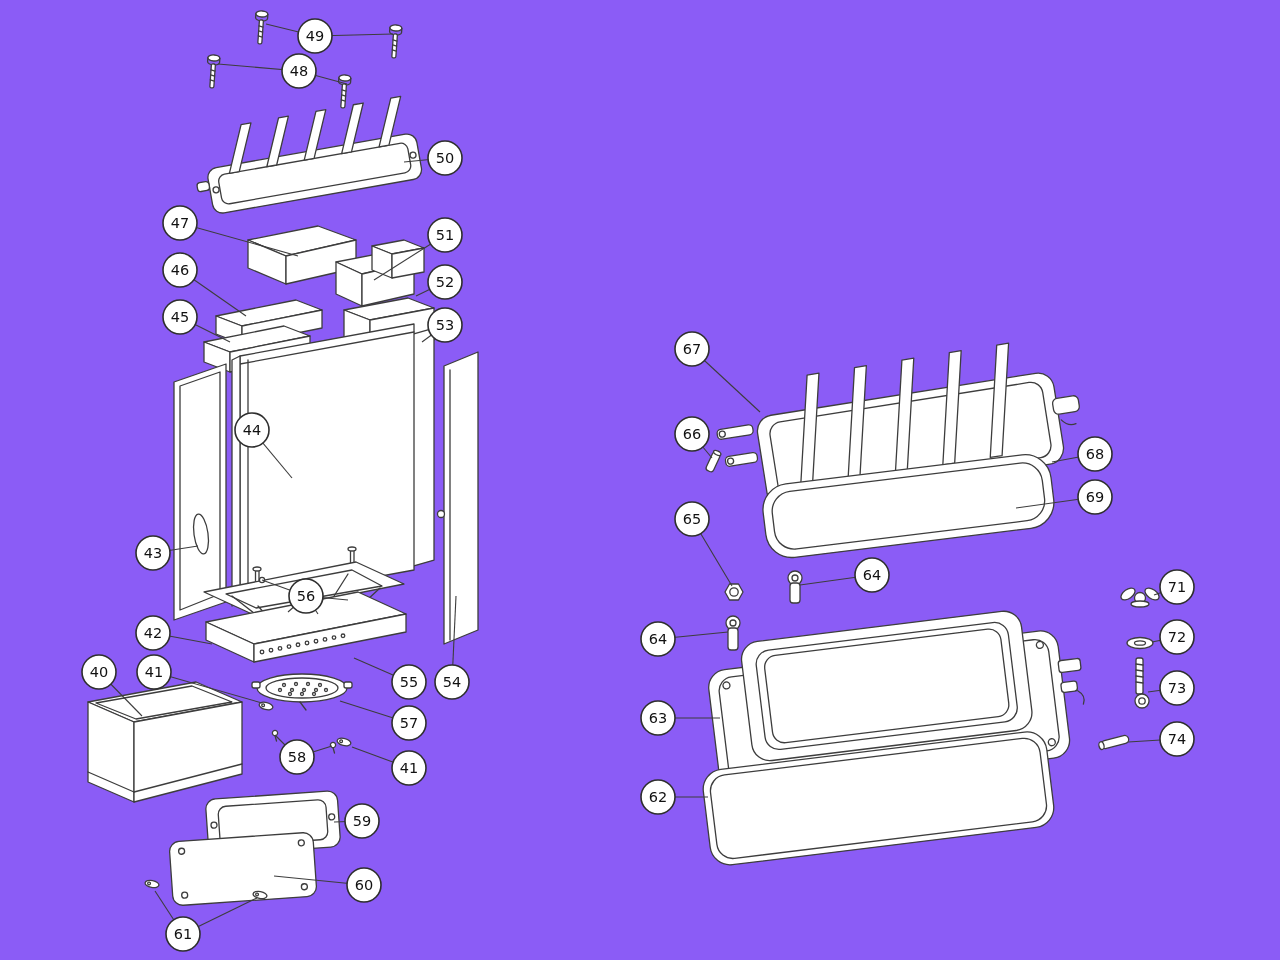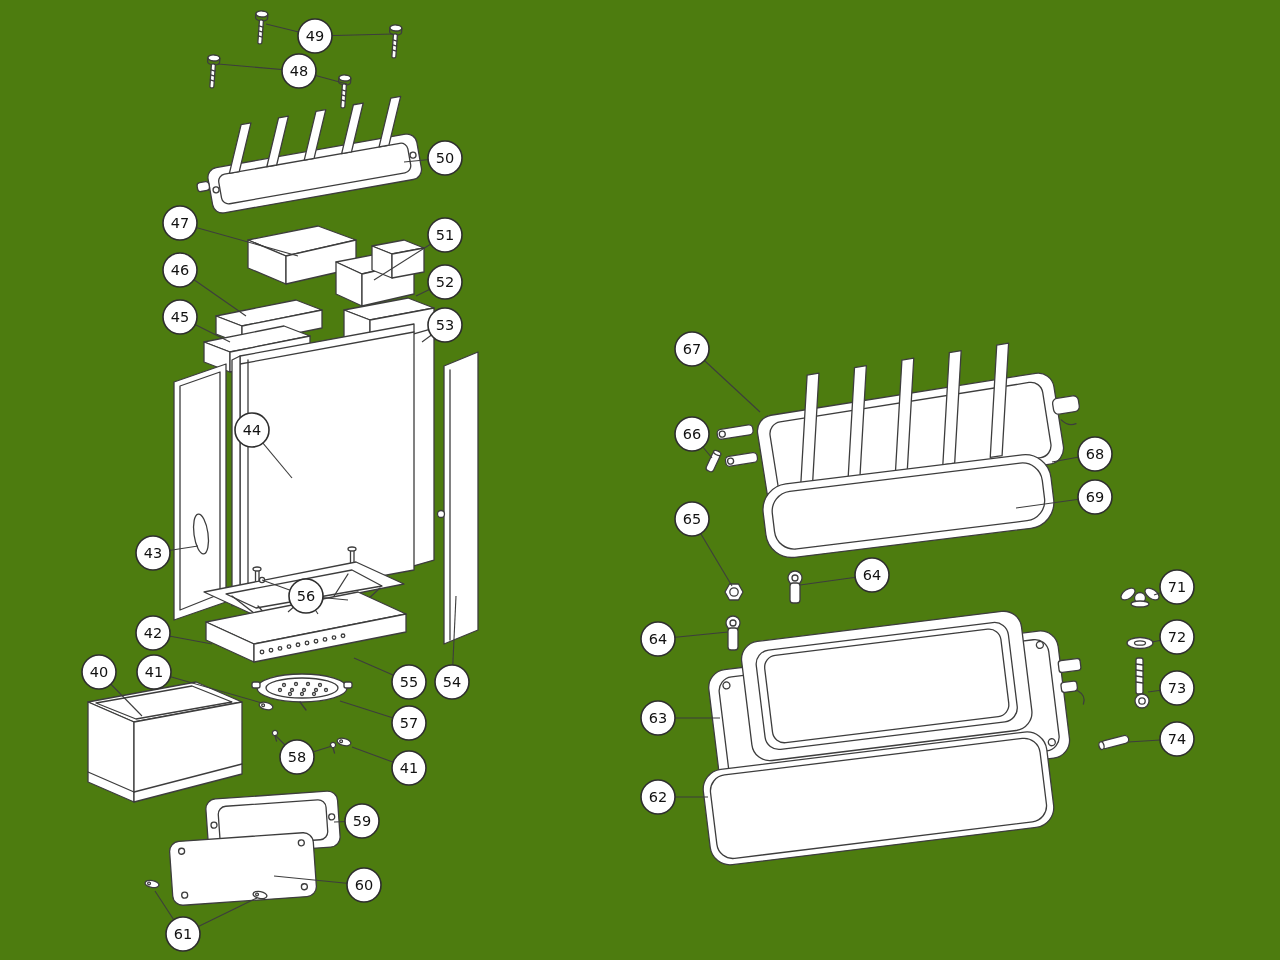--- a/index.html
+++ b/index.html
@@ -1,16 +1,16 @@
 <!DOCTYPE html>
 <html><head>
 <meta charset="utf-8">
 <style>
   html,body{margin:0;padding:0;background:#ffffff;}
-  .canvas{position:relative;width:1280px;height:960px;background:#4d7c0f;overflow:hidden;}
+  .canvas{position:relative;width:1280px;height:960px;background:#8b5cf6;overflow:hidden;}
   svg{display:block;}
   svg text{font-family:"DejaVu Sans","Liberation Sans",sans-serif;}
   .art{stroke:#3d3d3d;stroke-width:1.3;fill:#ffffff;stroke-linejoin:round;stroke-linecap:round;}
   .art .wire{fill:none;}
 </style>
 </head>
 <body style="background: rgb(255, 255, 255);">
 
 <div class="canvas">
   <svg width="1280" height="960" viewBox="0 0 1280 960">

